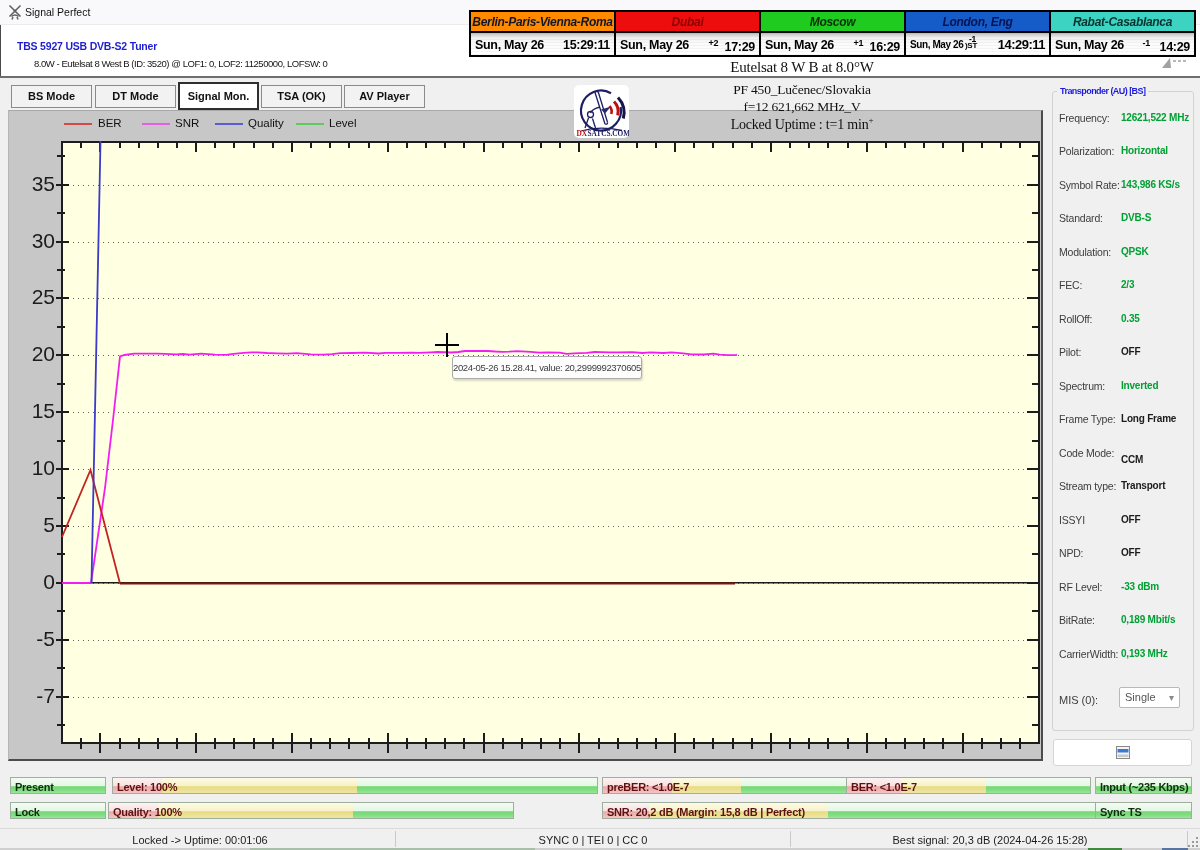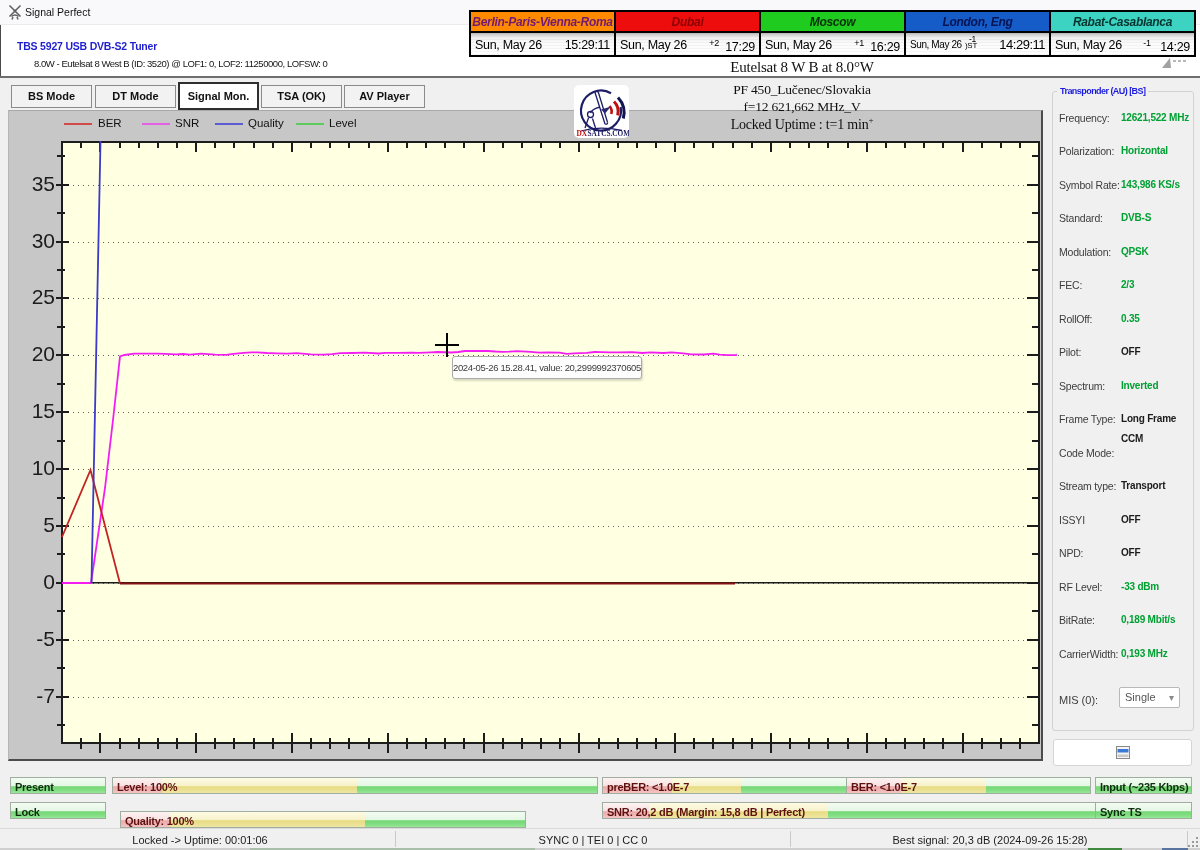--- a/index.html
+++ b/index.html
@@ -11,21 +11,21 @@
 #titletxt { left:25px; top:6px; font-size:10.5px; color:#111; }
 #sep1 { left:0; top:76px; width:1200px; height:2px; background:#6e6e6e; }
 #tbs { left:17px; top:40px; font-size:10.5px; letter-spacing:-0.2px; font-weight:bold; color:#1f1fd0; }
 #sub { left:34px; top:58px; font-size:9.5px; letter-spacing:-0.45px; color:#151515; }
 .cline { left:602px; width:400px; text-align:center; font-family:"Liberation Serif",serif; color:#101010; }
 
 #clocks { left:469px; top:10px; width:727px; height:47px; border:2px solid #000; display:flex; background:#fff; }
 .ccell { flex:1; border-left:2px solid #000; display:flex; flex-direction:column; }
 .ccell:first-child { border-left:none; }
 .cname { height:21px; border-bottom:2px solid #000; font-weight:bold; font-style:italic; font-size:12px; letter-spacing:-0.3px; text-align:center; line-height:20px; white-space:nowrap; }
-.cdate { flex:1; background:repeating-linear-gradient(0deg, rgba(160,160,160,0.10) 0 1px, rgba(255,255,255,0) 1px 3px), linear-gradient(#b9b9b9 0%,#ededed 18%,#fbfbfb 45%,#ffffff 100%); font-weight:normal; font-size:12.5px; color:#000; position:relative; letter-spacing:-0.3px; white-space:nowrap; }
+.cdate { flex:1; background:repeating-linear-gradient(0deg, rgba(160,160,160,0.10) 0 1px, rgba(255,255,255,0) 1px 3px), linear-gradient(#b9b9b9 0%,#ededed 18%,#fbfbfb 45%,#ffffff 100%); font-weight:bold; font-size:12.5px; color:#000; position:relative; letter-spacing:-0.3px; white-space:nowrap; }
 .cdate .d { position:absolute; left:4px; top:4.5px; }
 .cdate .t { position:absolute; right:4px; top:4.5px; }
 .cdate sup { font-size:9px; }
 
 .tab { top:85px; height:23px; width:81px; background:#f2f2f2; border:1px solid #8a8a8a; font-size:11px; font-weight:bold; color:#111; text-align:center; line-height:21px; }
 .tab.sel { top:82px; height:28px; background:#fff; border:2px solid #2e2e2e; line-height:24px; }
 
 #panel { left:8px; top:110px; width:1035px; height:651px; background:#c7c7c7; border-right:2px solid #4c4c4c; border-bottom:2px solid #4c4c4c; border-top:1px solid #a8a8a8; border-left:1px solid #b5b5b5; }
 .leg { top:123px; height:2px; width:28px; }
 .legt { top:117px; font-size:11.5px; color:#101010; }
@@ -71,21 +71,21 @@
  <circle cx="8" cy="7" r="1.4" fill="#5f5f5f"></circle>
 </svg>
 <div class="abs" id="titletxt">Signal Perfect</div>
 <div class="abs" id="tbs">TBS 5927 USB DVB-S2 Tuner</div>
 <div class="abs" id="sub">8.0W - Eutelsat 8 West B (ID: 3520) @ LOF1: 0, LOF2: 11250000, LOFSW: 0</div>
 <div class="abs" id="sep1"></div>
 <div class="abs cline" style="top:58.5px;font-size:15px;letter-spacing:-0.2px;">Eutelsat 8 W B at 8.0°W</div>
 
 <div class="abs" id="clocks">
  <div class="ccell">
-      <div class="cname" style="background:#ff8a00;color:#701a75;">Berlin-Paris-Vienna-Roma</div>
+      <div class="cname" style="background:#ff8a00;color:#0f172a;">Berlin-Paris-Vienna-Roma</div>
   <div class="cdate">
         <span class="d">Sun, May 26</span>
         <span class="t">15:29:11</span>
       </div>
     </div>
  <div class="ccell">
       <div class="cname" style="background:#ee0d0d;color:#8c0000;">Dubai</div>
   <div class="cdate">
         <span class="d">Sun, May 26</span>
         <span class="t"><sup>+2</sup>&nbsp;&nbsp;17:29</span>
@@ -345,21 +345,21 @@
 <div class="rval g" style="top:279.0px">2/3</div>
 <div class="rlab" style="top:312.5px">RollOff:</div>
 <div class="rval g" style="top:312.5px">0.35</div>
 <div class="rlab" style="top:346.0px">Pilot:</div>
 <div class="rval k" style="top:346.0px">OFF</div>
 <div class="rlab" style="top:379.5px">Spectrum:</div>
 <div class="rval g" style="top:379.5px">Inverted</div>
 <div class="rlab" style="top:413.0px">Frame Type:</div>
 <div class="rval k" style="top:413.0px">Long Frame</div>
 <div class="rlab" style="top:446.5px">Code Mode:</div>
-<div class="rval k" style="top:433px">CCM</div>
+<div class="rval k" style="top:454px">CCM</div>
 <div class="rlab" style="top:480.0px">Stream type:</div>
 <div class="rval k" style="top:480.0px">Transport</div>
 <div class="rlab" style="top:513.5px">ISSYI</div>
 <div class="rval k" style="top:513.5px">OFF</div>
 <div class="rlab" style="top:547.0px">NPD:</div>
 <div class="rval k" style="top:547.0px">OFF</div>
 <div class="rlab" style="top:580.5px">RF Level:</div>
 <div class="rval g" style="top:580.5px">-33 dBm</div>
 <div class="rlab" style="top:614.0px">BitRate:</div>
 <div class="rval g" style="top:614.0px">0,189 Mbit/s</div>
@@ -397,41 +397,41 @@
     <div class="btxt m">BER: &lt;1.0E-7</div>
   </div>
 <div class="bar" style="left:1095px;top:777px;width:97px;">
     <div class="seg g" style="width:100%"></div>
     <div class="btxt v">Input (~235 Kbps)</div>
   </div>
 <div class="bar" style="left:10px;top:802px;width:96px;">
     <div class="seg g" style="width:100%"></div>
     <div class="btxt v">Lock</div>
   </div>
-<div class="bar" style="left:120px;top:802px;width:406px;margin-top:9px;">
+<div class="bar" style="left:108px;top:802px;width:406px;">
     <div class="seg p" style="width:49px"></div>
     <div class="seg y" style="width:195px"></div>
     <div class="seg g" style="flex:1"></div>
     <div class="btxt m">Quality: 100%</div>
   </div>
 <div class="bar" style="left:602px;top:802px;width:526px;">
     <div class="seg p" style="width:46px"></div>
     <div class="seg y" style="width:179px"></div>
     <div class="seg g" style="flex:1"></div>
     <div class="btxt m">SNR: 20,2 dB (Margin: 15,8 dB | Perfect)</div>
   </div>
 <div class="bar" style="left:1095px;top:802px;width:97px;">
     <div class="seg g" style="width:100%"></div>
     <div class="btxt v">Sync TS</div>
   </div>
 
 <div class="abs" id="status"></div>
 <div class="stxt" style="left:200px;transform:translateX(-50%)">Locked -&gt; Uptime: 00:01:06</div>
 <div class="stxt" style="left:593px;transform:translateX(-50%)">SYNC 0 | TEI 0 | CC 0</div>
-<div class="stxt" style="left:990px;transform:translateX(-50%)">Best signal: 20,3 dB (2024-09-26 15:28)</div>
+<div class="stxt" style="left:990px;transform:translateX(-50%)">Best signal: 20,3 dB (2024-04-26 15:28)</div>
 <div class="sdiv" style="left:395px"></div>
 <div class="sdiv" style="left:790px"></div>
 <div class="sdiv" style="left:1187px"></div>
 <svg class="abs" style="left:1188px;top:837px" width="11" height="11" viewBox="0 0 11 11">
  <g fill="#9a9a9a">
       <rect x="8" y="0" width="2" height="2"></rect>
       <rect x="8" y="4" width="2" height="2"></rect>
       <rect x="8" y="8" width="2" height="2"></rect>
       <rect x="4" y="4" width="2" height="2"></rect>
       <rect x="4" y="8" width="2" height="2"></rect>

